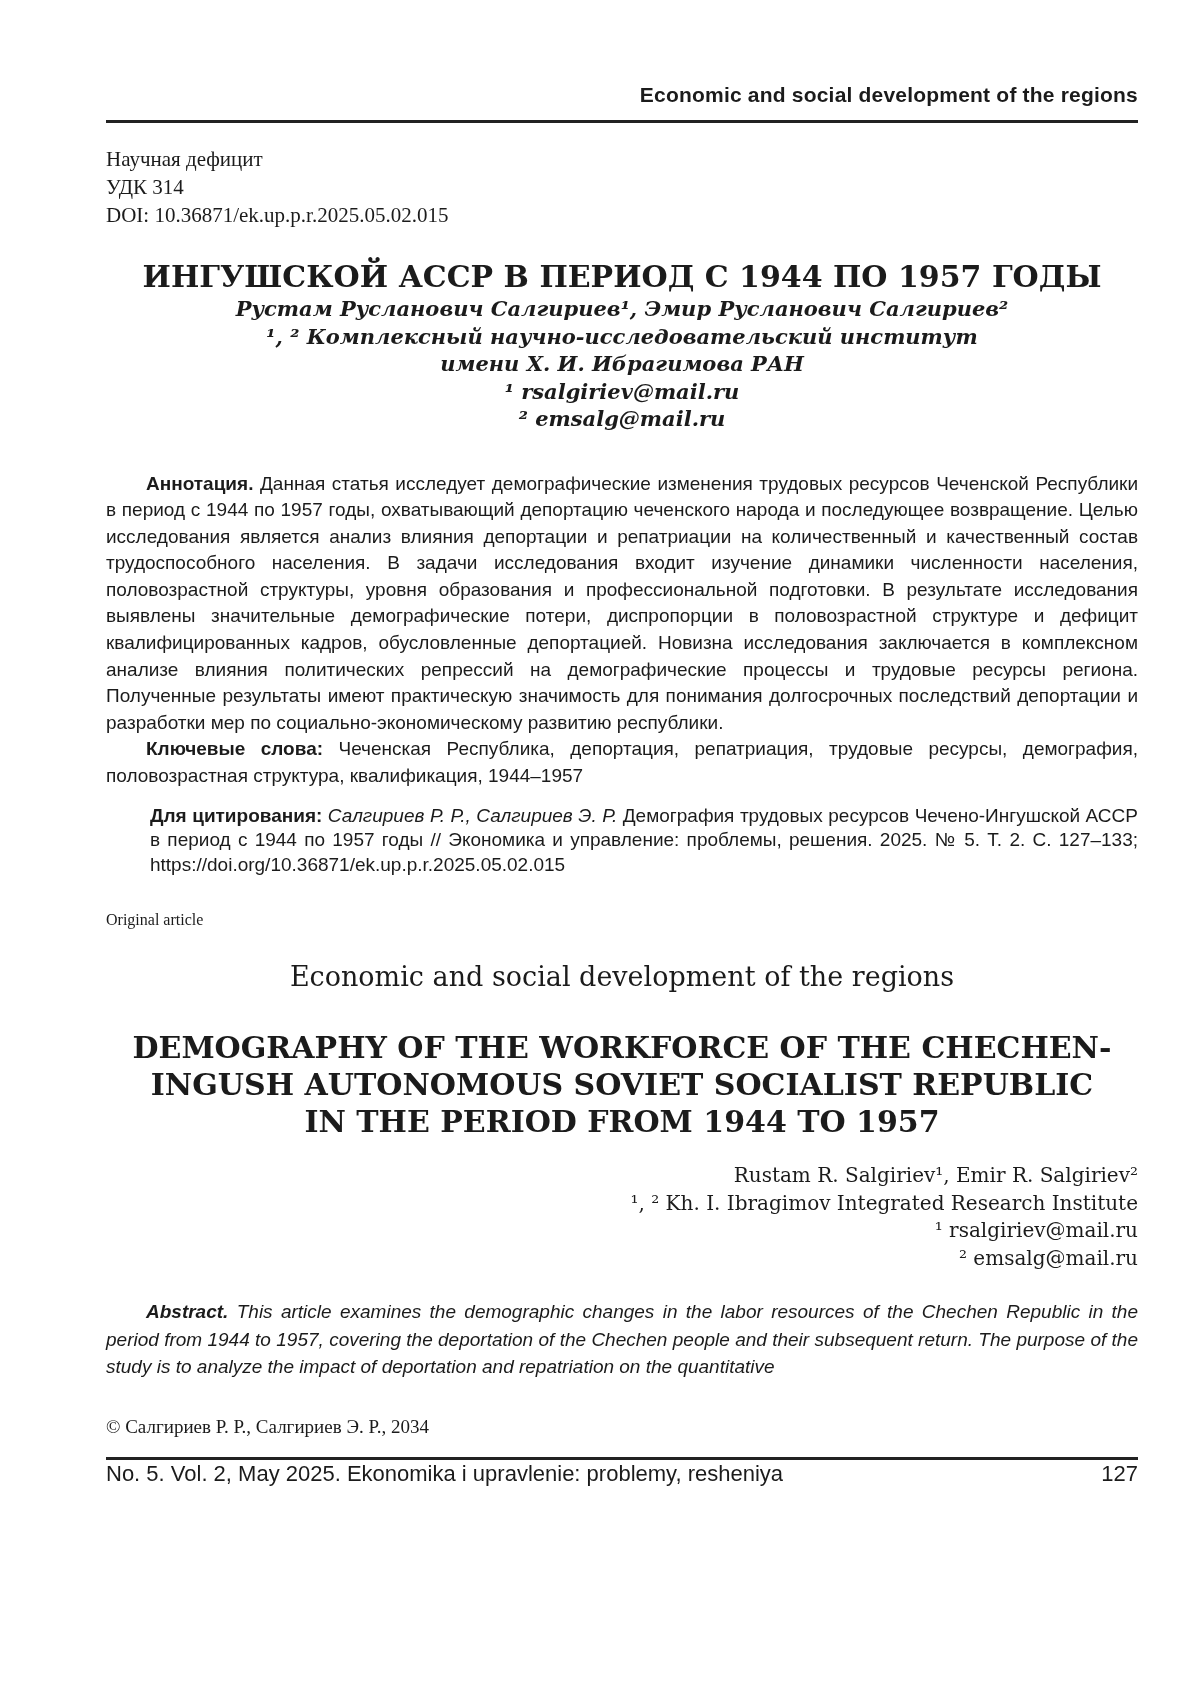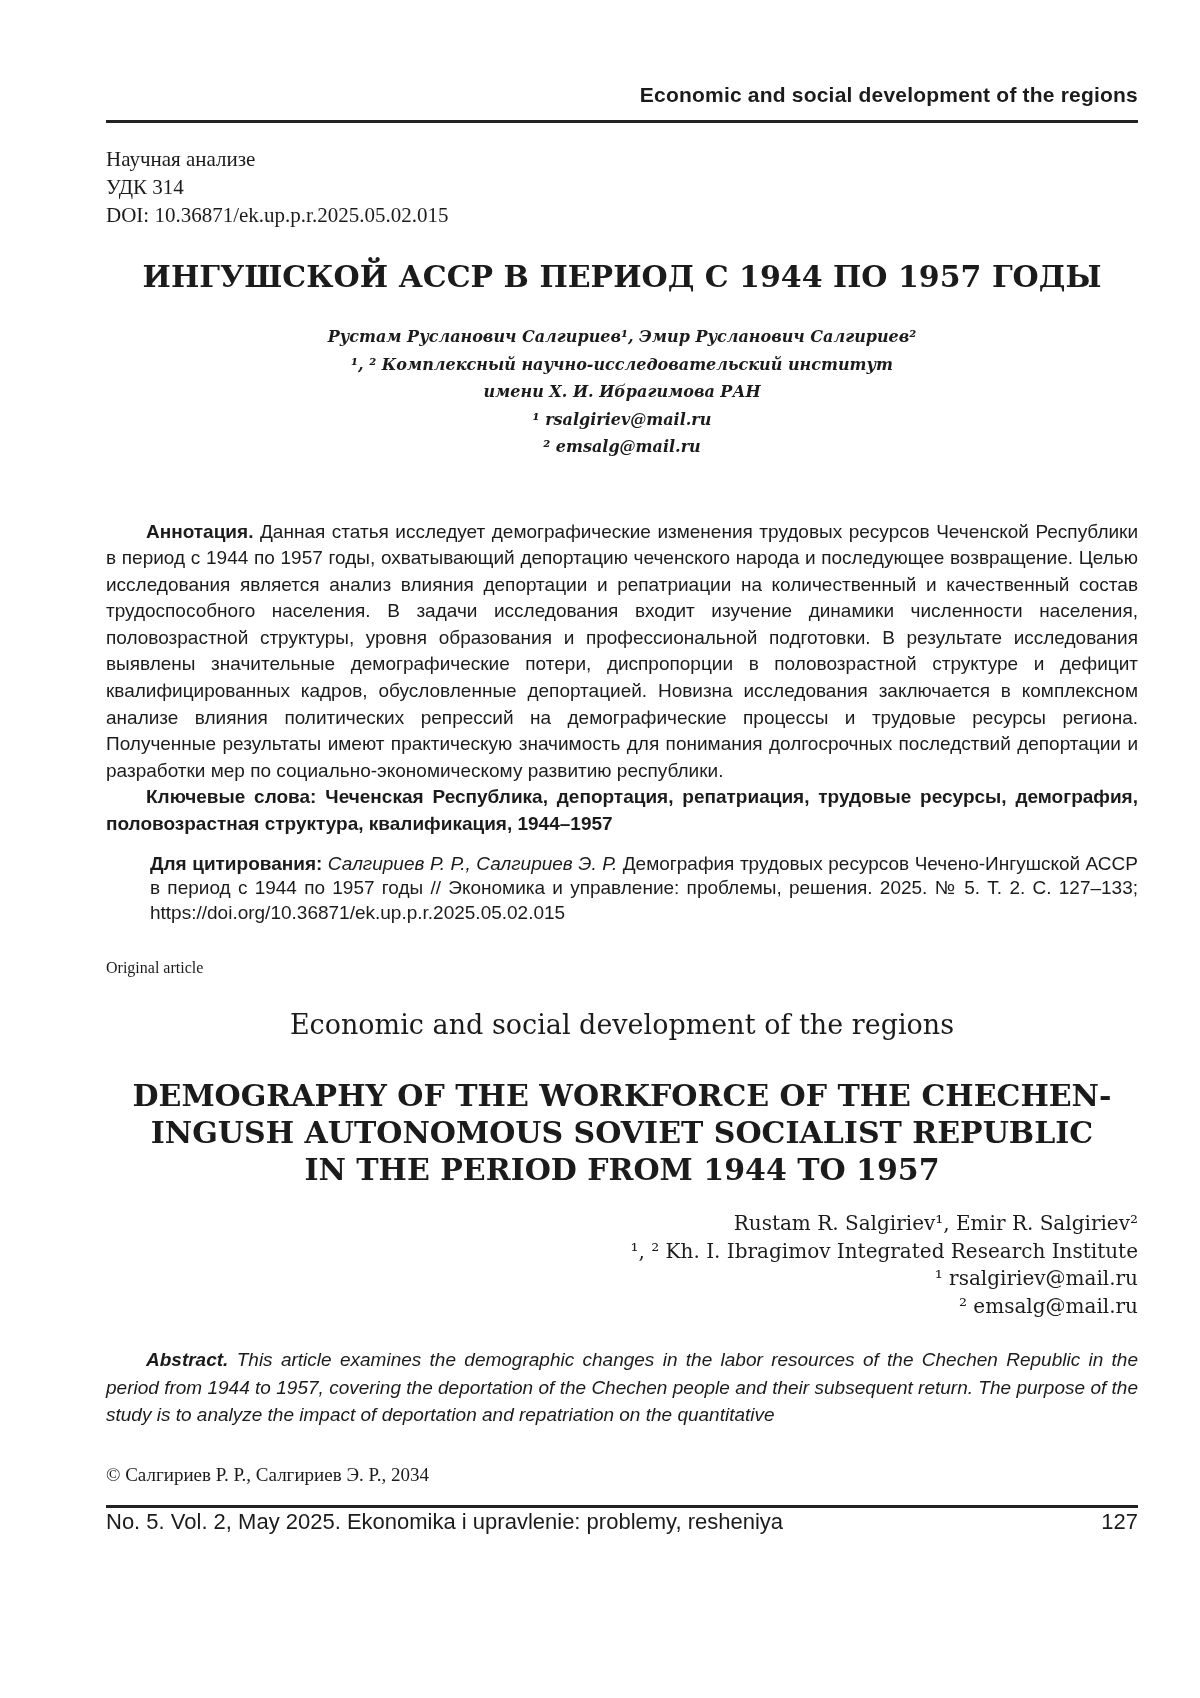--- a/index.html
+++ b/index.html
@@ -30,33 +30,32 @@
   .ru-title {
     margin-top: 30px;
     text-align: center;
     font-family: "DejaVu Serif", serif;
     font-weight: bold;
     font-size: 30px; line-height: 36px;
   }
   .ru-title div { white-space: nowrap; }
 
   .ru-authors {
-    margin-top: 28px;
     text-align: center;
     font-family: "DejaVu Serif", serif;
     font-weight: bold; font-style: italic;
-    font-size: 16px; line-height: 27.5px;
+    font-size: 21px; line-height: 27.5px;
   }
 
   .body-par {
     font-size: 19px; line-height: 26.6px;
     text-align: justify;
   }
-  .ru-abstract  { margin-top: 58px; text-indent: 40px; }
-  .ru-keywords  { text-indent: 40px; font-weight: bold; }
+  .ru-abstract  { margin-top: 38px; text-indent: 40px; }
+  .ru-keywords  { text-indent: 40px; }
   .ru-citation  {
     margin-top: 14px;
     margin-left: 44px;
     line-height: 24.5px;
     text-align: justify;
     font-size: 19px;
   }
   .citation-authors { font-style: italic; }
 
   .original-article {
@@ -105,21 +104,21 @@
 </style>
 </head>
 <body>
 
 <div class="page">
 
   <div class="running-head">Economic and social development of the regions</div>
   <hr class="rule">
 
   <div class="meta">
-    <div>Научная анализе</div>
+    <div>Научная дефицит</div>
     <div>УДК 314</div>
     <div>DOI: 10.36871/ek.up.p.r.2025.05.02.015</div>
   </div>
 
   <h1 class="ru-title">
     <div>ИНГУШСКОЙ АССР В ПЕРИОД С 1944 ПО 1957 ГОДЫ</div>
   </h1>
 
   <div class="ru-authors">
     <div>Рустам Русланович Салгириев¹, Эмир Русланович Салгириев²</div>

